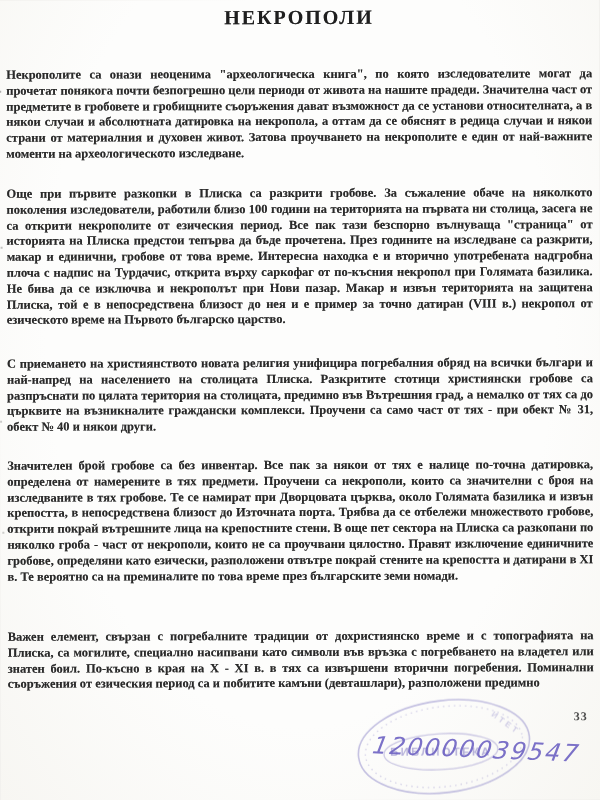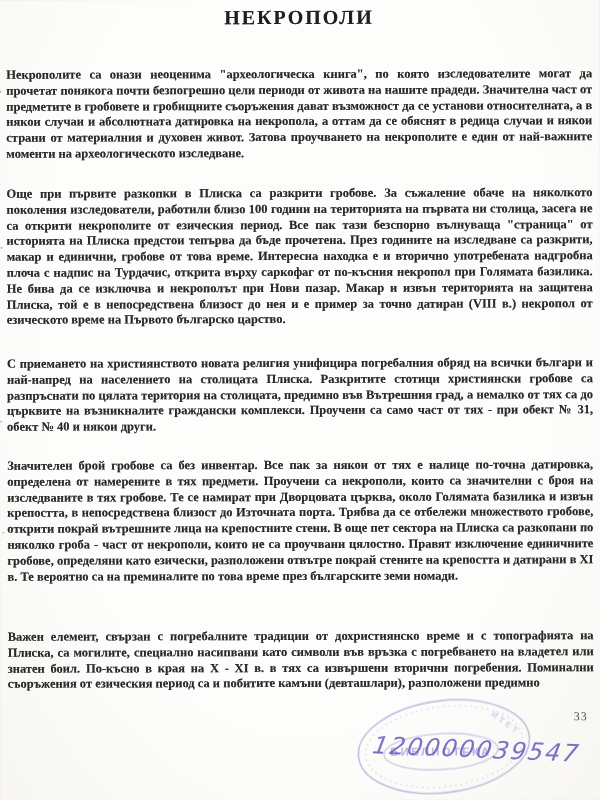--- a/index.html
+++ b/index.html
@@ -34,21 +34,21 @@
     color: #2a2a2a;
     text-shadow: 0 0 0.6px rgba(50,50,50,.55);
   }
   .p1 { top: 67px; }
   .p2 { top: 186px; }
   .p3 { top: 356px; }
   .p4 { top: 458px; }
   .p5 { top: 629px; }
   .pagenum {
     position: absolute; top: 710px; right: 13px;
-    font-size: 12px; font-weight: normal;
+    font-size: 12px; font-weight: bold;
     color: #4a4a4a; letter-spacing: 1px;
   }
   .stamp {
     position: absolute; left: 348px; top: 694px;
     width: 204px; height: 106px;
     opacity: .8;
     filter: blur(.4px);
   }
   .handwritten {
     position: absolute; left: 372px; top: 736px;

